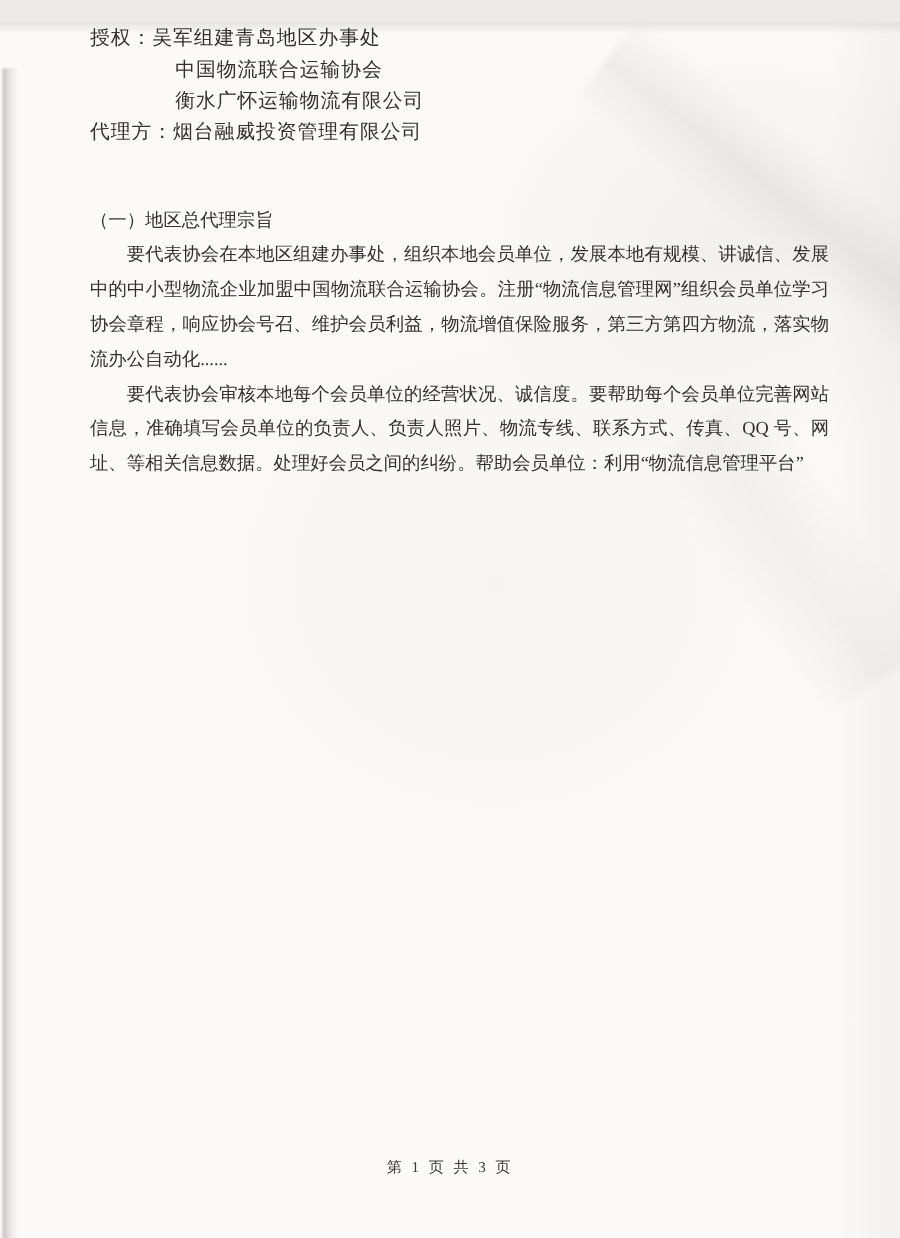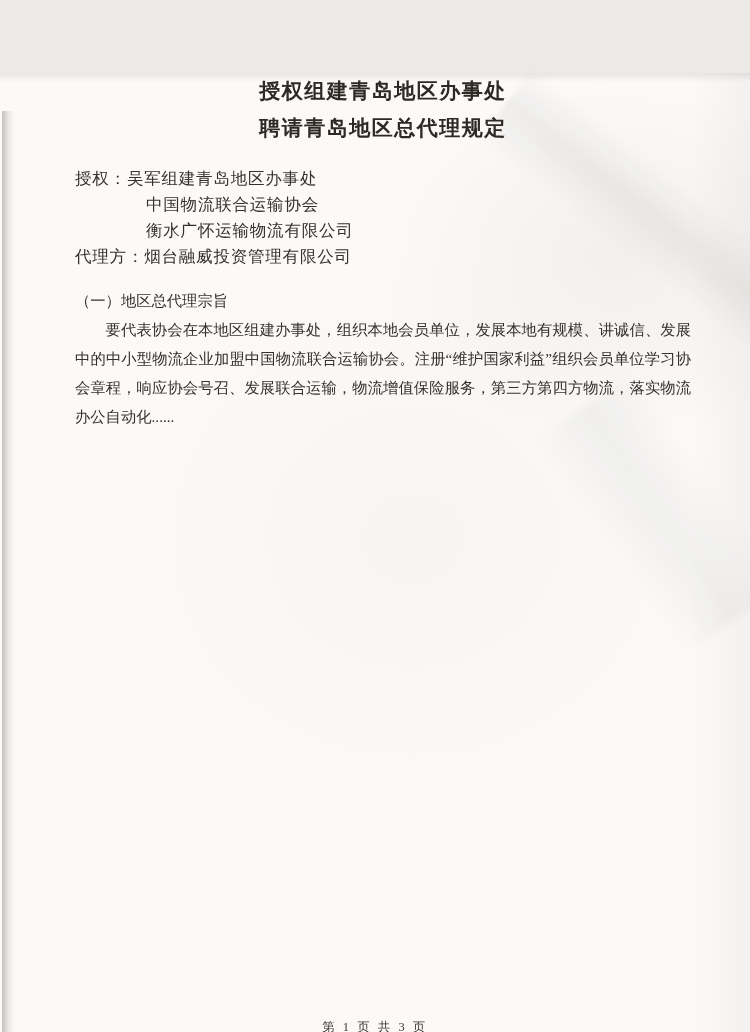--- a/index.html
+++ b/index.html
@@ -63,21 +63,21 @@
   }
   .meta {
     margin-top: 19px;
     font-size: 16.5px;
     line-height: 26px;
     letter-spacing: 0.8px;
   }
   .meta-row { white-space: nowrap; }
   .meta-row.indent { padding-left: 71px; }
   .body {
-    margin-top: 16px;
+    margin-top: 46px;
     font-size: 15.3px;
     line-height: 29px;
     text-align: justify;
     letter-spacing: 0;
   }
   .body p {
     margin: 0;
     text-indent: 2em;
   }
   .body .heading {
@@ -97,44 +97,41 @@
 <body>
 
 <div class="scan">
 
   <div class="edge-left"></div>
   <div class="crease-1"></div>
   <div class="crease-2"></div>
 
   <div class="doc">
 
-    <div class="title">
-      <div>授权组建青岛地区办事处</div>
-      <div>聘请青岛地区总代理规定</div>
-    </div>
 
     <div class="meta">
       <div class="meta-row">
         <span>授权：</span><span>吴军组建青岛地区办事处</span>
       </div>
       <div class="meta-row indent">
         <span>中国物流联合运输协会</span>
       </div>
       <div class="meta-row indent">
         <span>衡水广怀运输物流有限公司</span>
       </div>
       <div class="meta-row">
         <span>代理方：</span><span>烟台融威投资管理有限公司</span>
       </div>
     </div>
 
     <div class="body">
       <div class="heading">（一）地区总代理宗旨</div>
 
 
-      <p>要代表协会在本地区组建办事处，组织本地会员单位，发展本地有规模、讲诚信、发展中的中小型物流企业加盟中国物流联合运输协会。注册“维护国家利益”组织会员单位学习协会章程，响应协会号召、发展联合运输，物流增值保险服务，第三方第四方物流，落实物流办公自动化......</p>
+      <p>要代表协会在本地区组建办事处，组织本地会员单位，发展本地有规模、讲诚信、发展中的中小型物流企业加盟中国物流联合运输协会。注册“物流信息管理网”组织会员单位学习协会章程，响应协会号召、维护会员利益，物流增值保险服务，第三方第四方物流，落实物流办公自动化......</p>
+      <p>要代表协会审核本地每个会员单位的经营状况、诚信度。要帮助每个会员单位完善网站信息，准确填写会员单位的负责人、负责人照片、物流专线、联系方式、传真、QQ 号、网址、等相关信息数据。处理好会员之间的纠纷。帮助会员单位：利用“物流信息管理平台”</p>
     </div>
 
   </div>
 
   <div class="footer">第 1 页 共 3 页</div>
 
 </div>
 
 </body></html>

